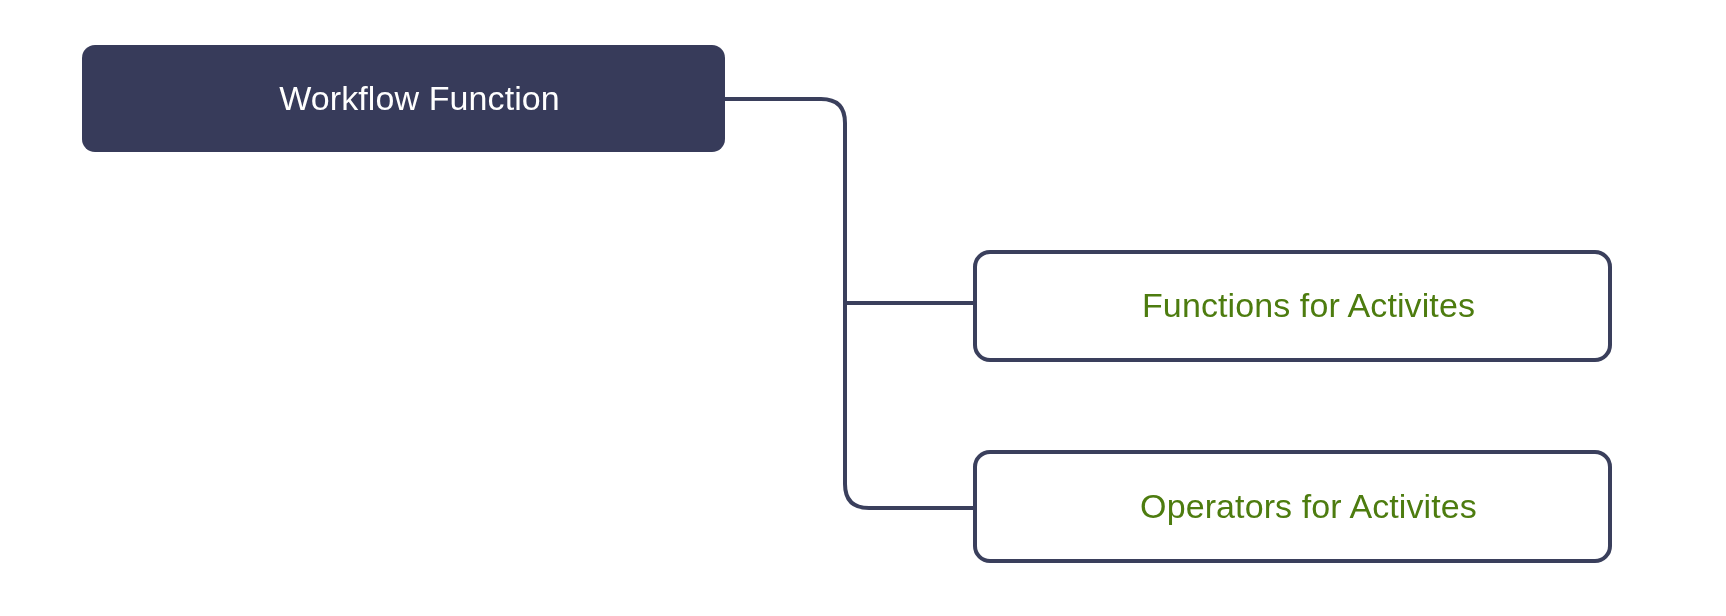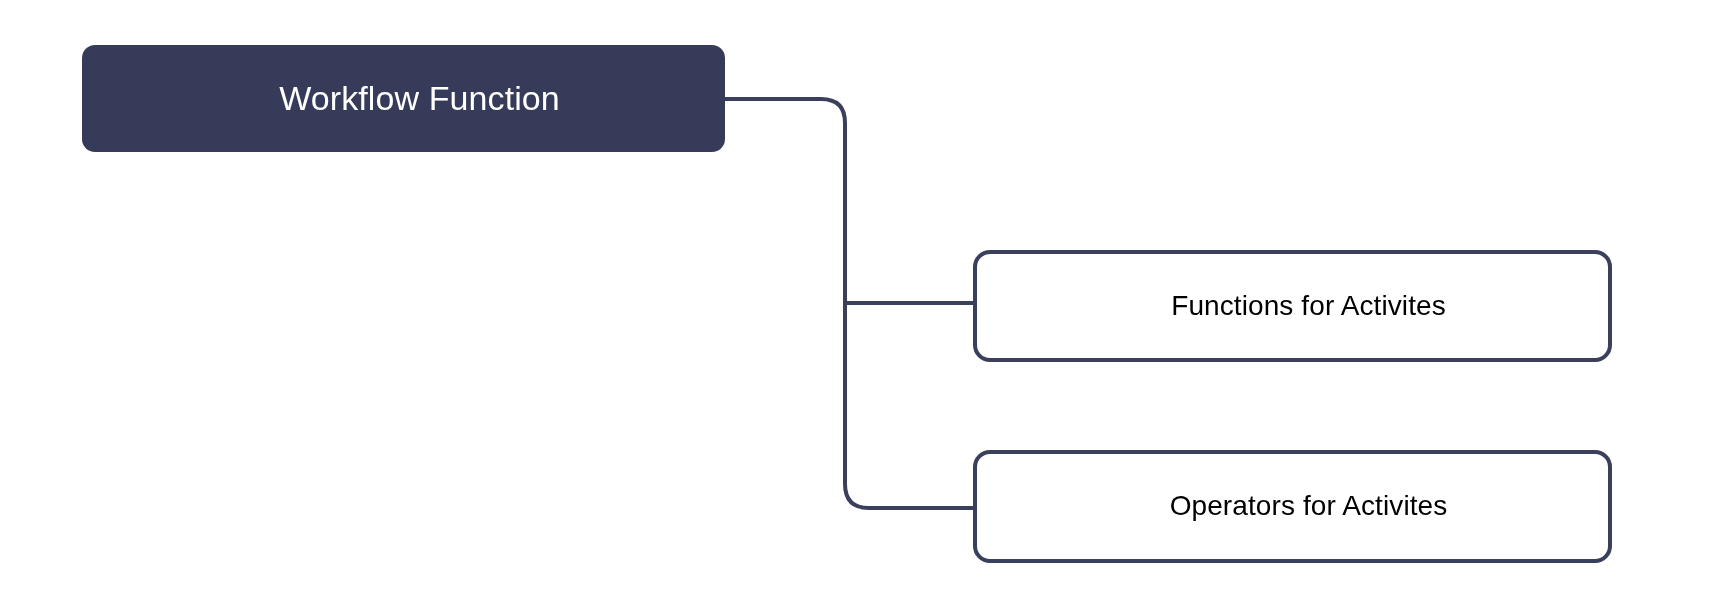--- a/index.html
+++ b/index.html
@@ -55,22 +55,22 @@
     font-weight: 400;
     letter-spacing: 0.1px;
   }
   
   .node-outlined {
     background: #FFFFFF;
     border: 4px solid #3A3F5C;
     border-radius: 17px;
   }
   .node-outlined .node-label {
-    color: #000000;
-    font-size: 28px;
+    color: #4d7c0f;
+    font-size: 34px;
     font-weight: 400;
     letter-spacing: 0.1px;
   }
   #node-child-0 {
     left: 973px;
     top: 250px;
     width: 639px;
     height: 112px;
   }
   #node-child-1 {

